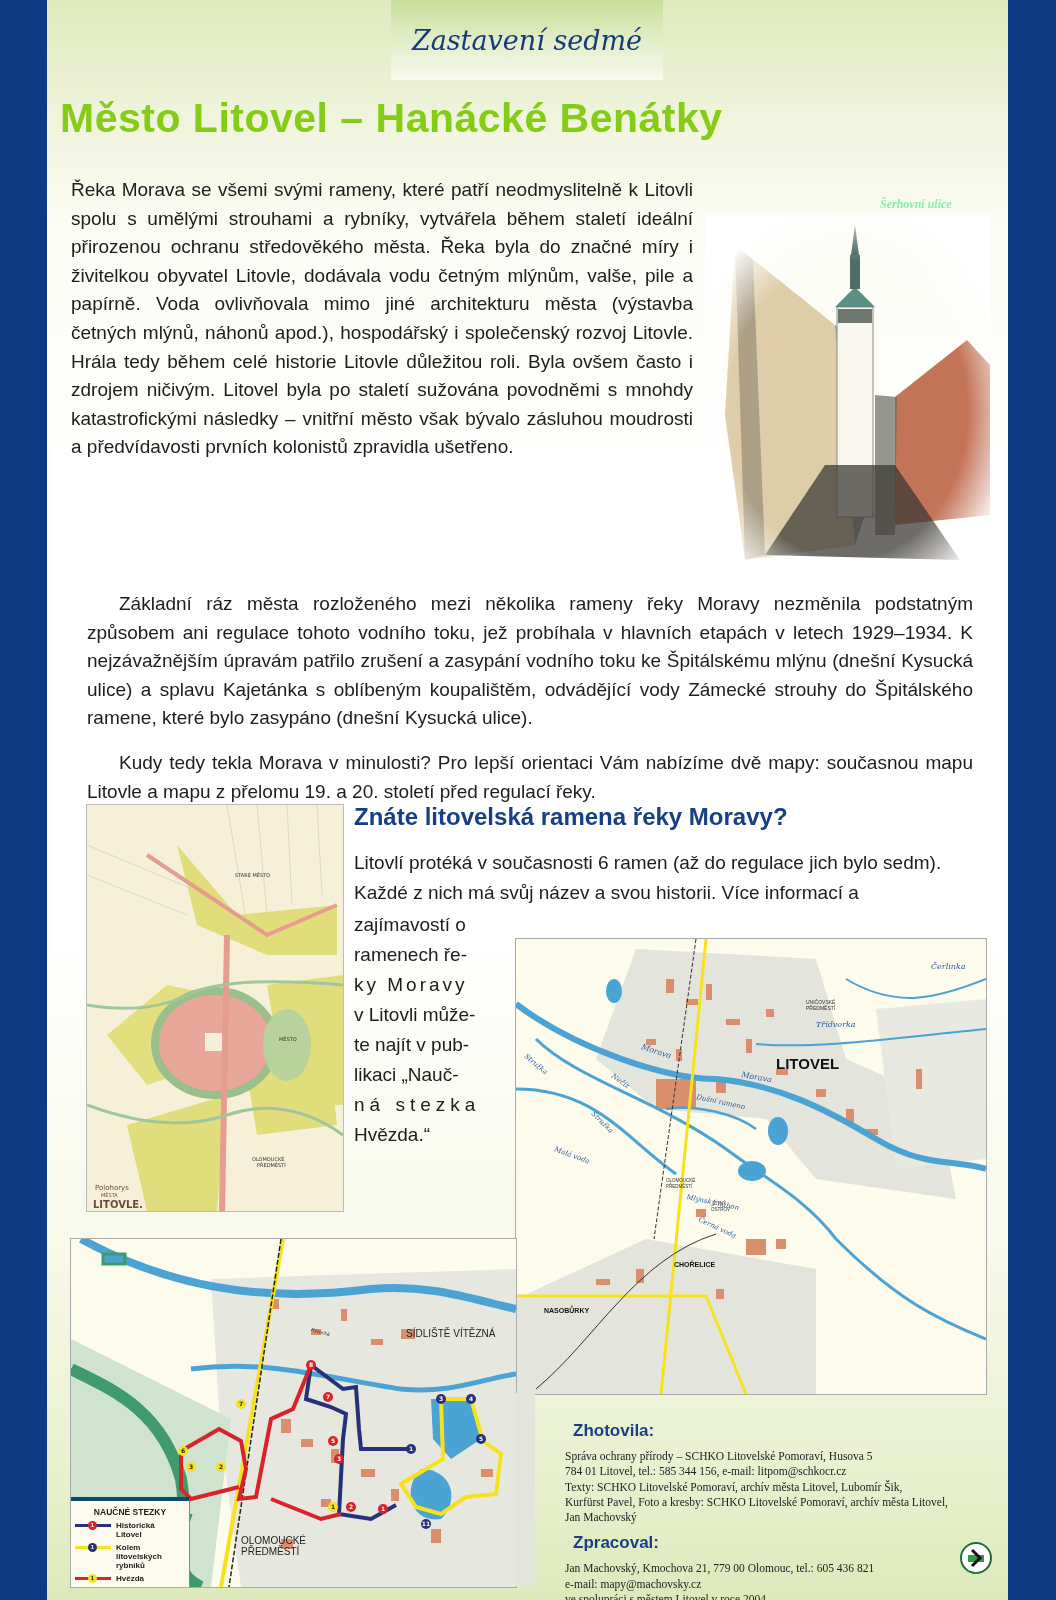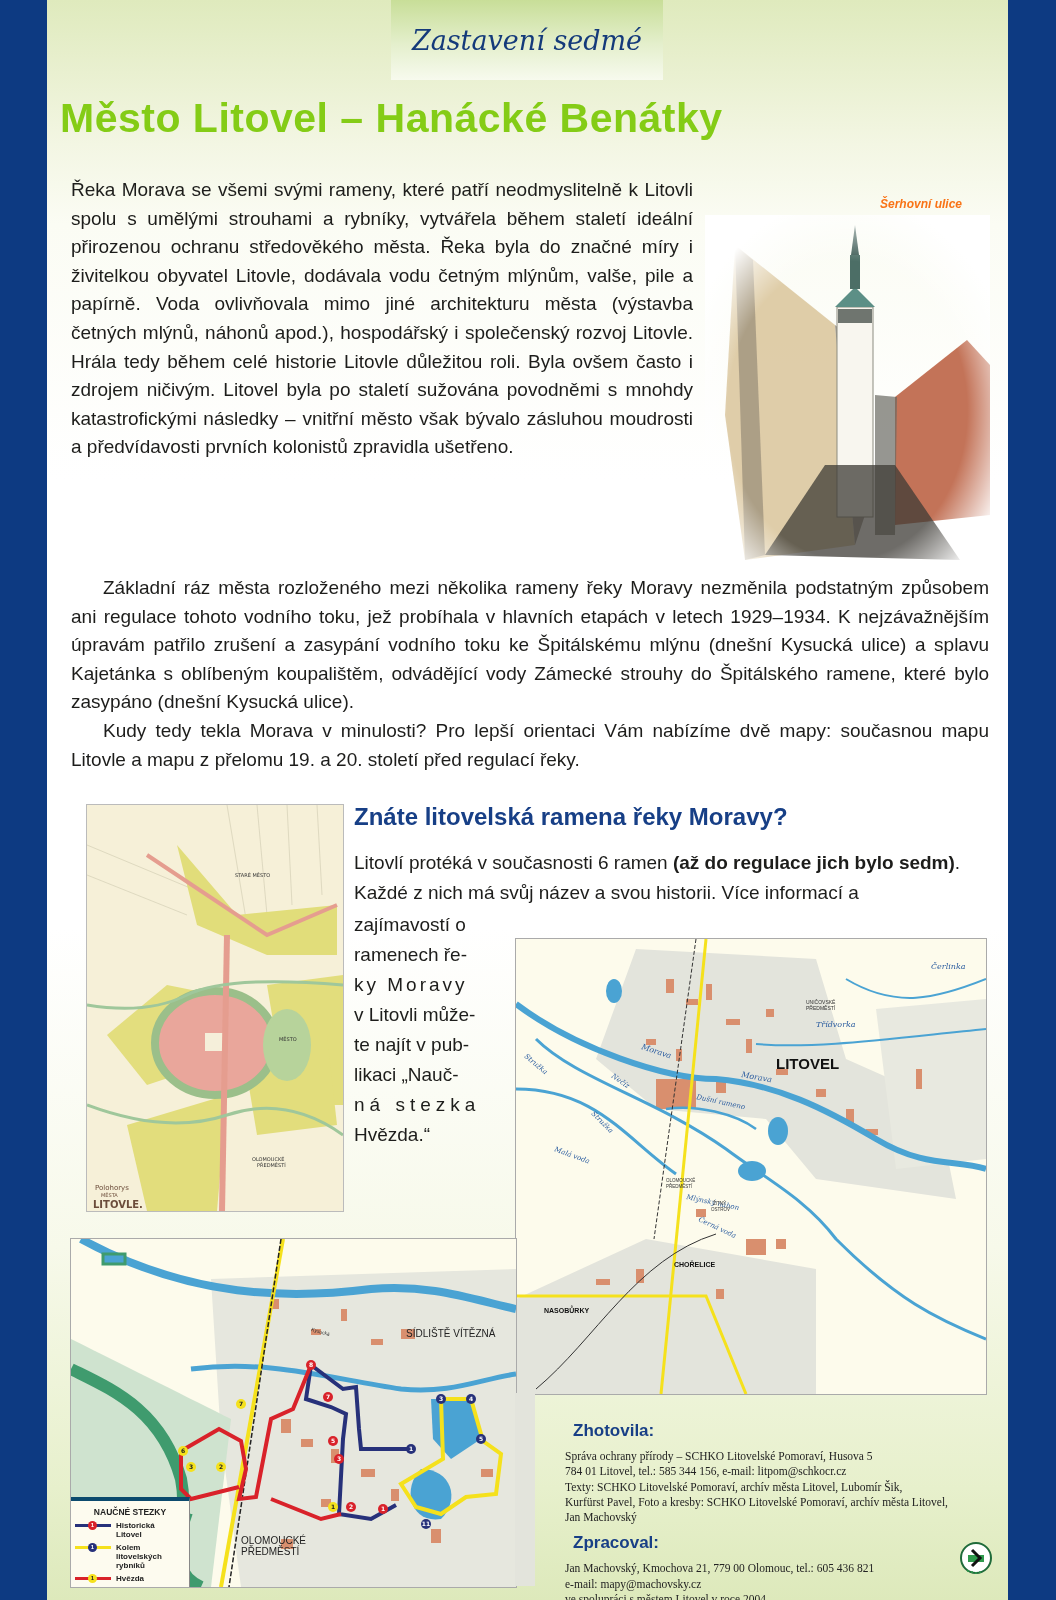--- a/index.html
+++ b/index.html
@@ -9,27 +9,27 @@
   .panel{position:absolute;left:47px;top:0;width:961px;height:1600px;
     background:linear-gradient(180deg,#dfeabd 0%,#f3f6e3 9%,#fbfcf4 14%,#ffffff 30%,#ffffff 58%,#f7f9ea 78%,#e7f0cc 93%,#dde9bb 100%);}
   .kicker{position:absolute;left:391px;top:0;width:272px;height:80px;
     background:linear-gradient(180deg,#c8de98 0%,#e4efcc 55%,#f7faee 100%);
     display:flex;align-items:center;justify-content:center;}
   .kicker span{font-family:"DejaVu Serif","Liberation Serif",serif;font-style:italic;font-size:27px;color:#143a7a;}
   .title{position:absolute;left:60px;top:95px;width:940px;text-align:left;font-weight:bold;font-size:41px;color:#84cc16;letter-spacing:0.5px;}
   .intro{position:absolute;left:71px;top:176px;width:622px;font-size:19px;line-height:28.6px;text-align:justify;}
   .intro p{margin:0;}
   .full{position:absolute;left:71px;top:574px;width:918px;font-size:19px;line-height:28.6px;text-align:justify;}
-  .full p{margin:0;text-indent:32px;}
-  .caption-serhovni{position:absolute;left:880px;top:197px;font-family:Liberation Sans, sans-serif;font-style:italic;font-weight:bold;font-size:12px;color:#f97316;}
+  .full p{margin:16px;text-indent:32px;}
+  .caption-serhovni{position:absolute;left:880px;top:197px;font-family:Liberation Serif, serif;font-style:italic;font-weight:bold;font-size:12px;color:#86efac;}
   .sketch{position:absolute;left:705px;top:215px;width:285px;height:355px;}
   .oldmap{position:absolute;left:70px;top:804px;width:256px;height:406px;border:1px solid #bbb;background:#f4efd9;margin-left:16px;}
   .h2{position:absolute;left:354px;top:803px;font-weight:bold;font-size:24px;color:#173f86;}
   .para2{position:absolute;left:354px;top:848px;width:632px;font-size:19px;line-height:30px;}
-  .para2 b{font-weight:bold;margin-top:28px;}
+  .para2 b{font-weight:normal;margin-top:28px;}
   .narrow{position:absolute;left:354px;top:910px;width:142px;font-size:19px;line-height:30px;text-align:justify;}
   .narrow span{display:block;}
   .map2{position:absolute;left:515px;top:938px;width:470px;height:455px;border:1px solid #aaa;background:#fdfbec;overflow:hidden;}
   .map3{position:absolute;left:70px;top:1238px;width:445px;height:348px;border:1px solid #aaa;background:#fdfbec;overflow:hidden;}
   .map3ext{position:absolute;left:515px;top:1393px;width:20px;height:193px;background:#e3e4dc;}
   .credits{position:absolute;left:565px;top:1413px;width:430px;font-size:11.5px;line-height:15.3px;color:#222;}
   .credits h3{margin:8px;font-size:17px;font-weight:bold;color:#183f86;line-height:20px;}
   .credits div{white-space:nowrap;font-family:Liberation Serif, serif;}
   .logo{position:absolute;left:958px;top:1540px;width:36px;height:36px;}
   .legend{position:absolute;left:0;top:258px;width:118px;height:90px;background:#fdfbef;border-top:4px solid #0c4a6e;border-right:1px solid #888;font-size:8px;font-weight:bold;color:#222;}

